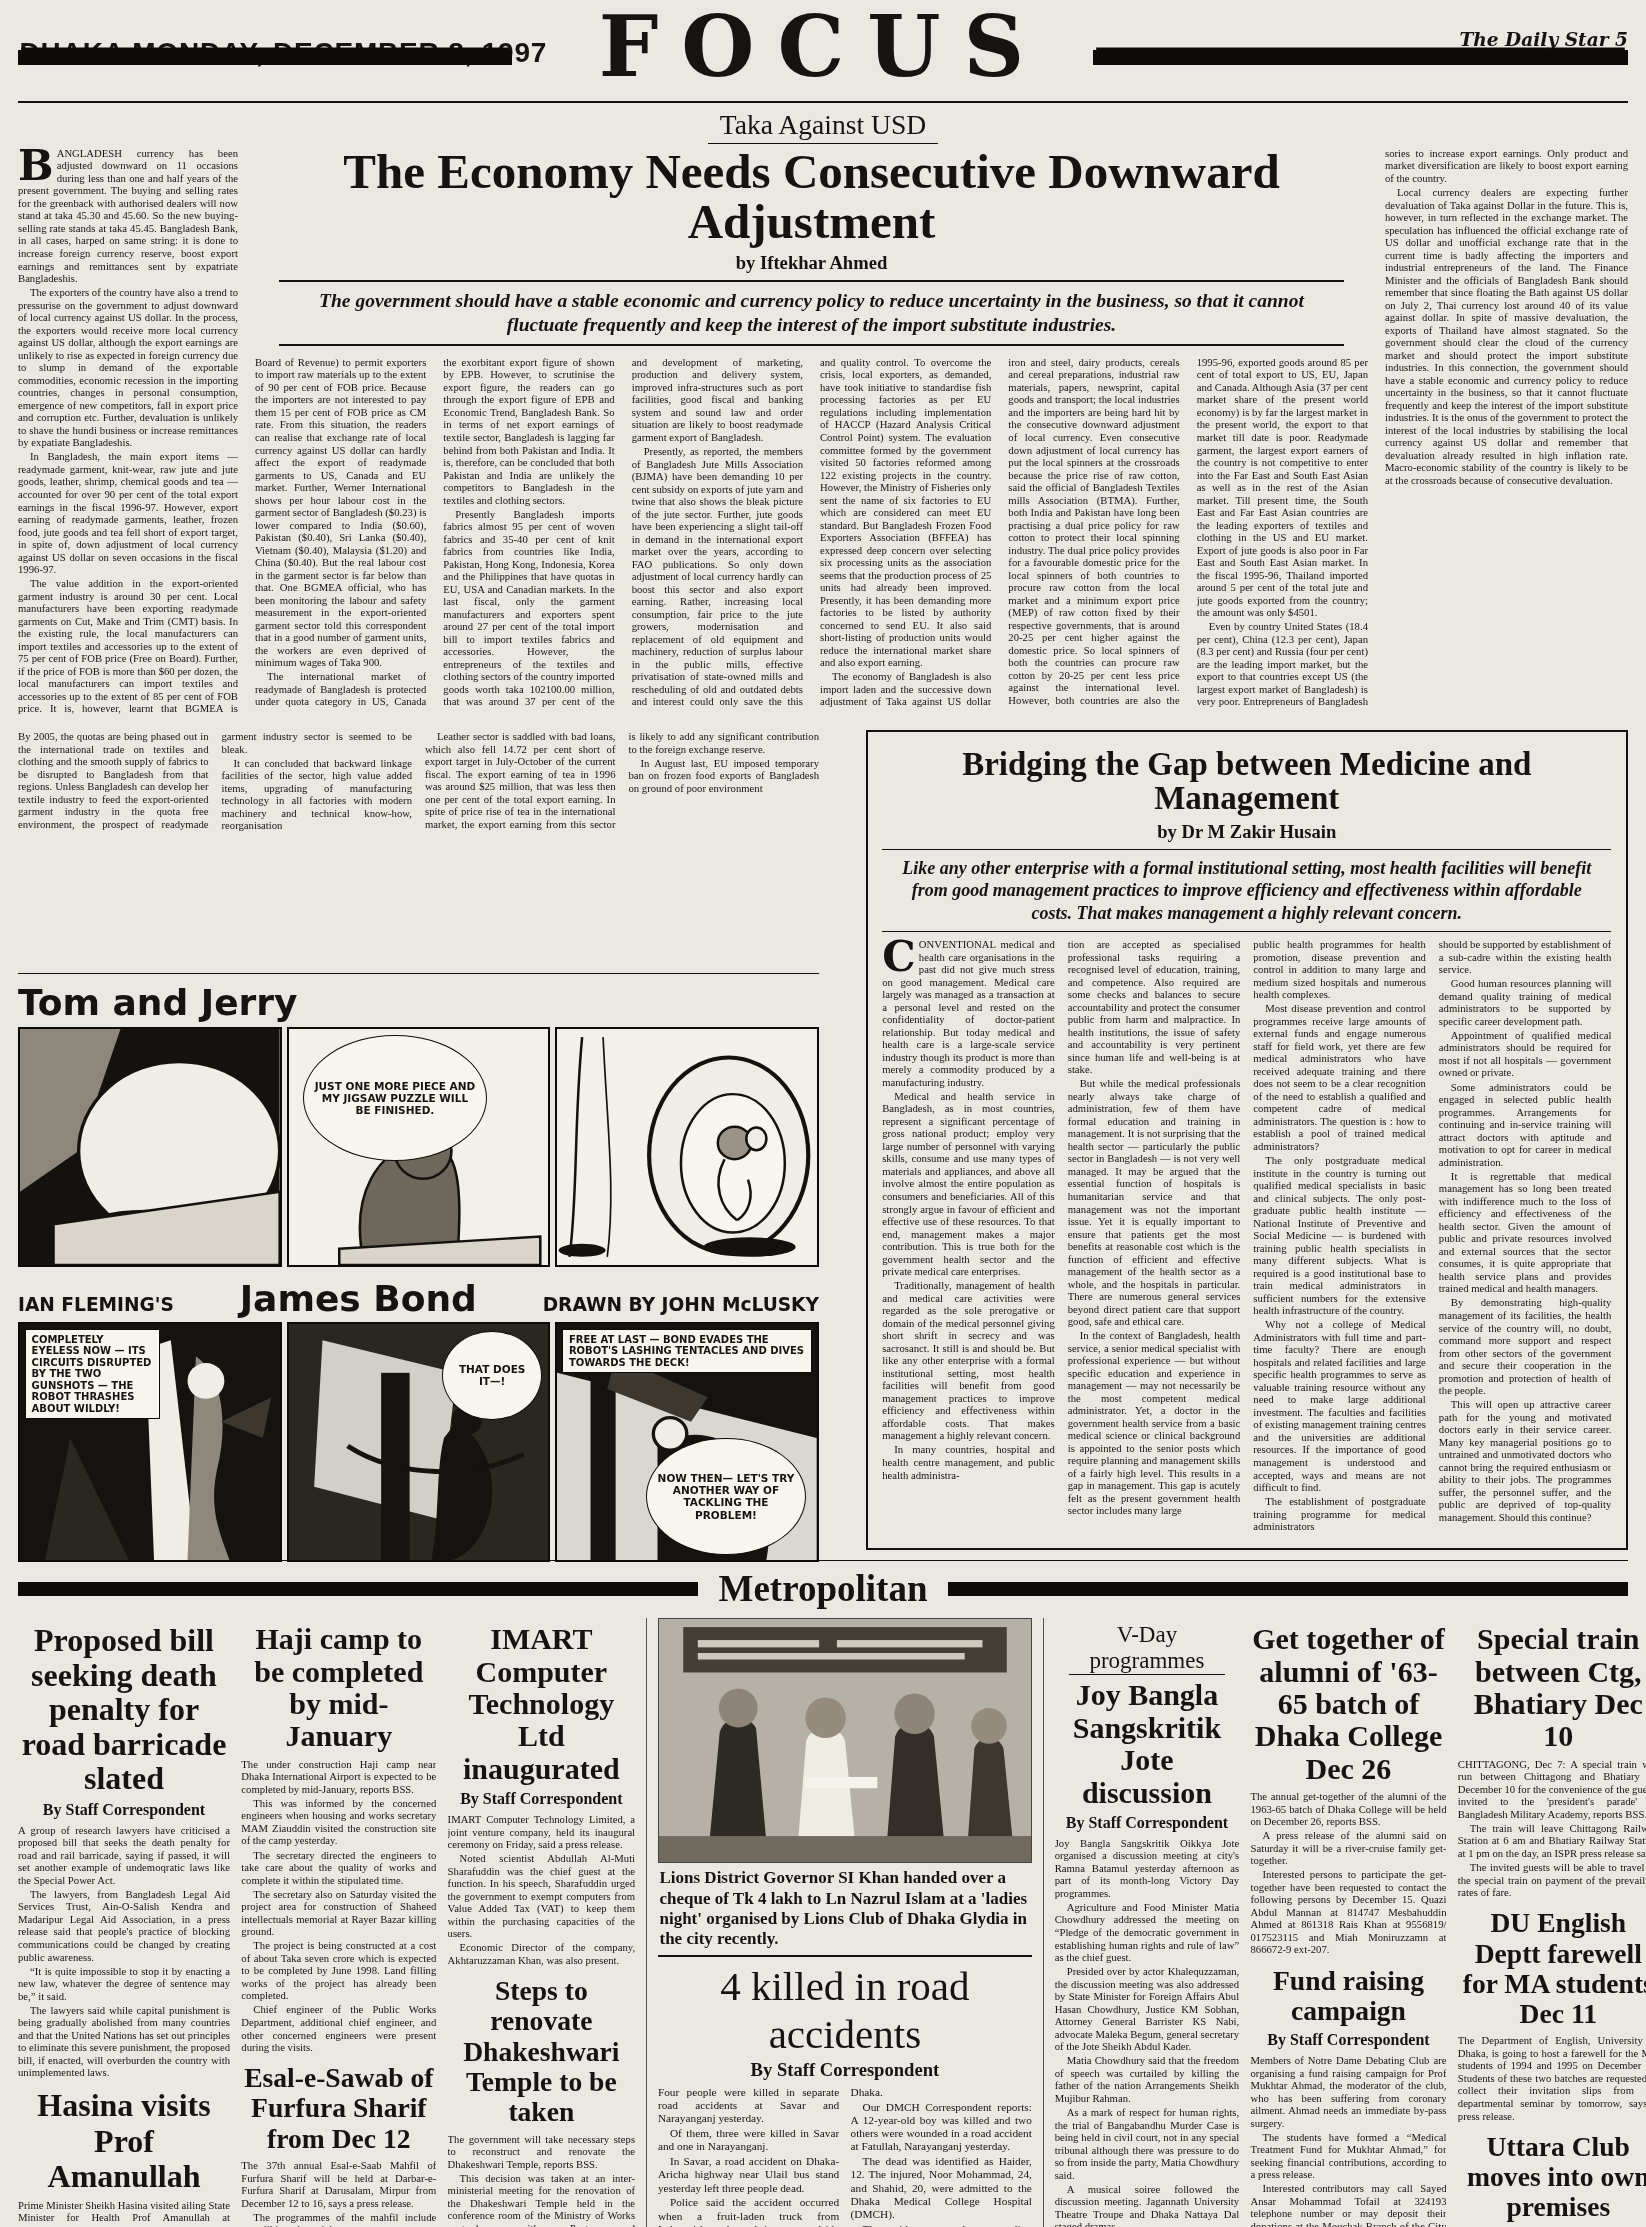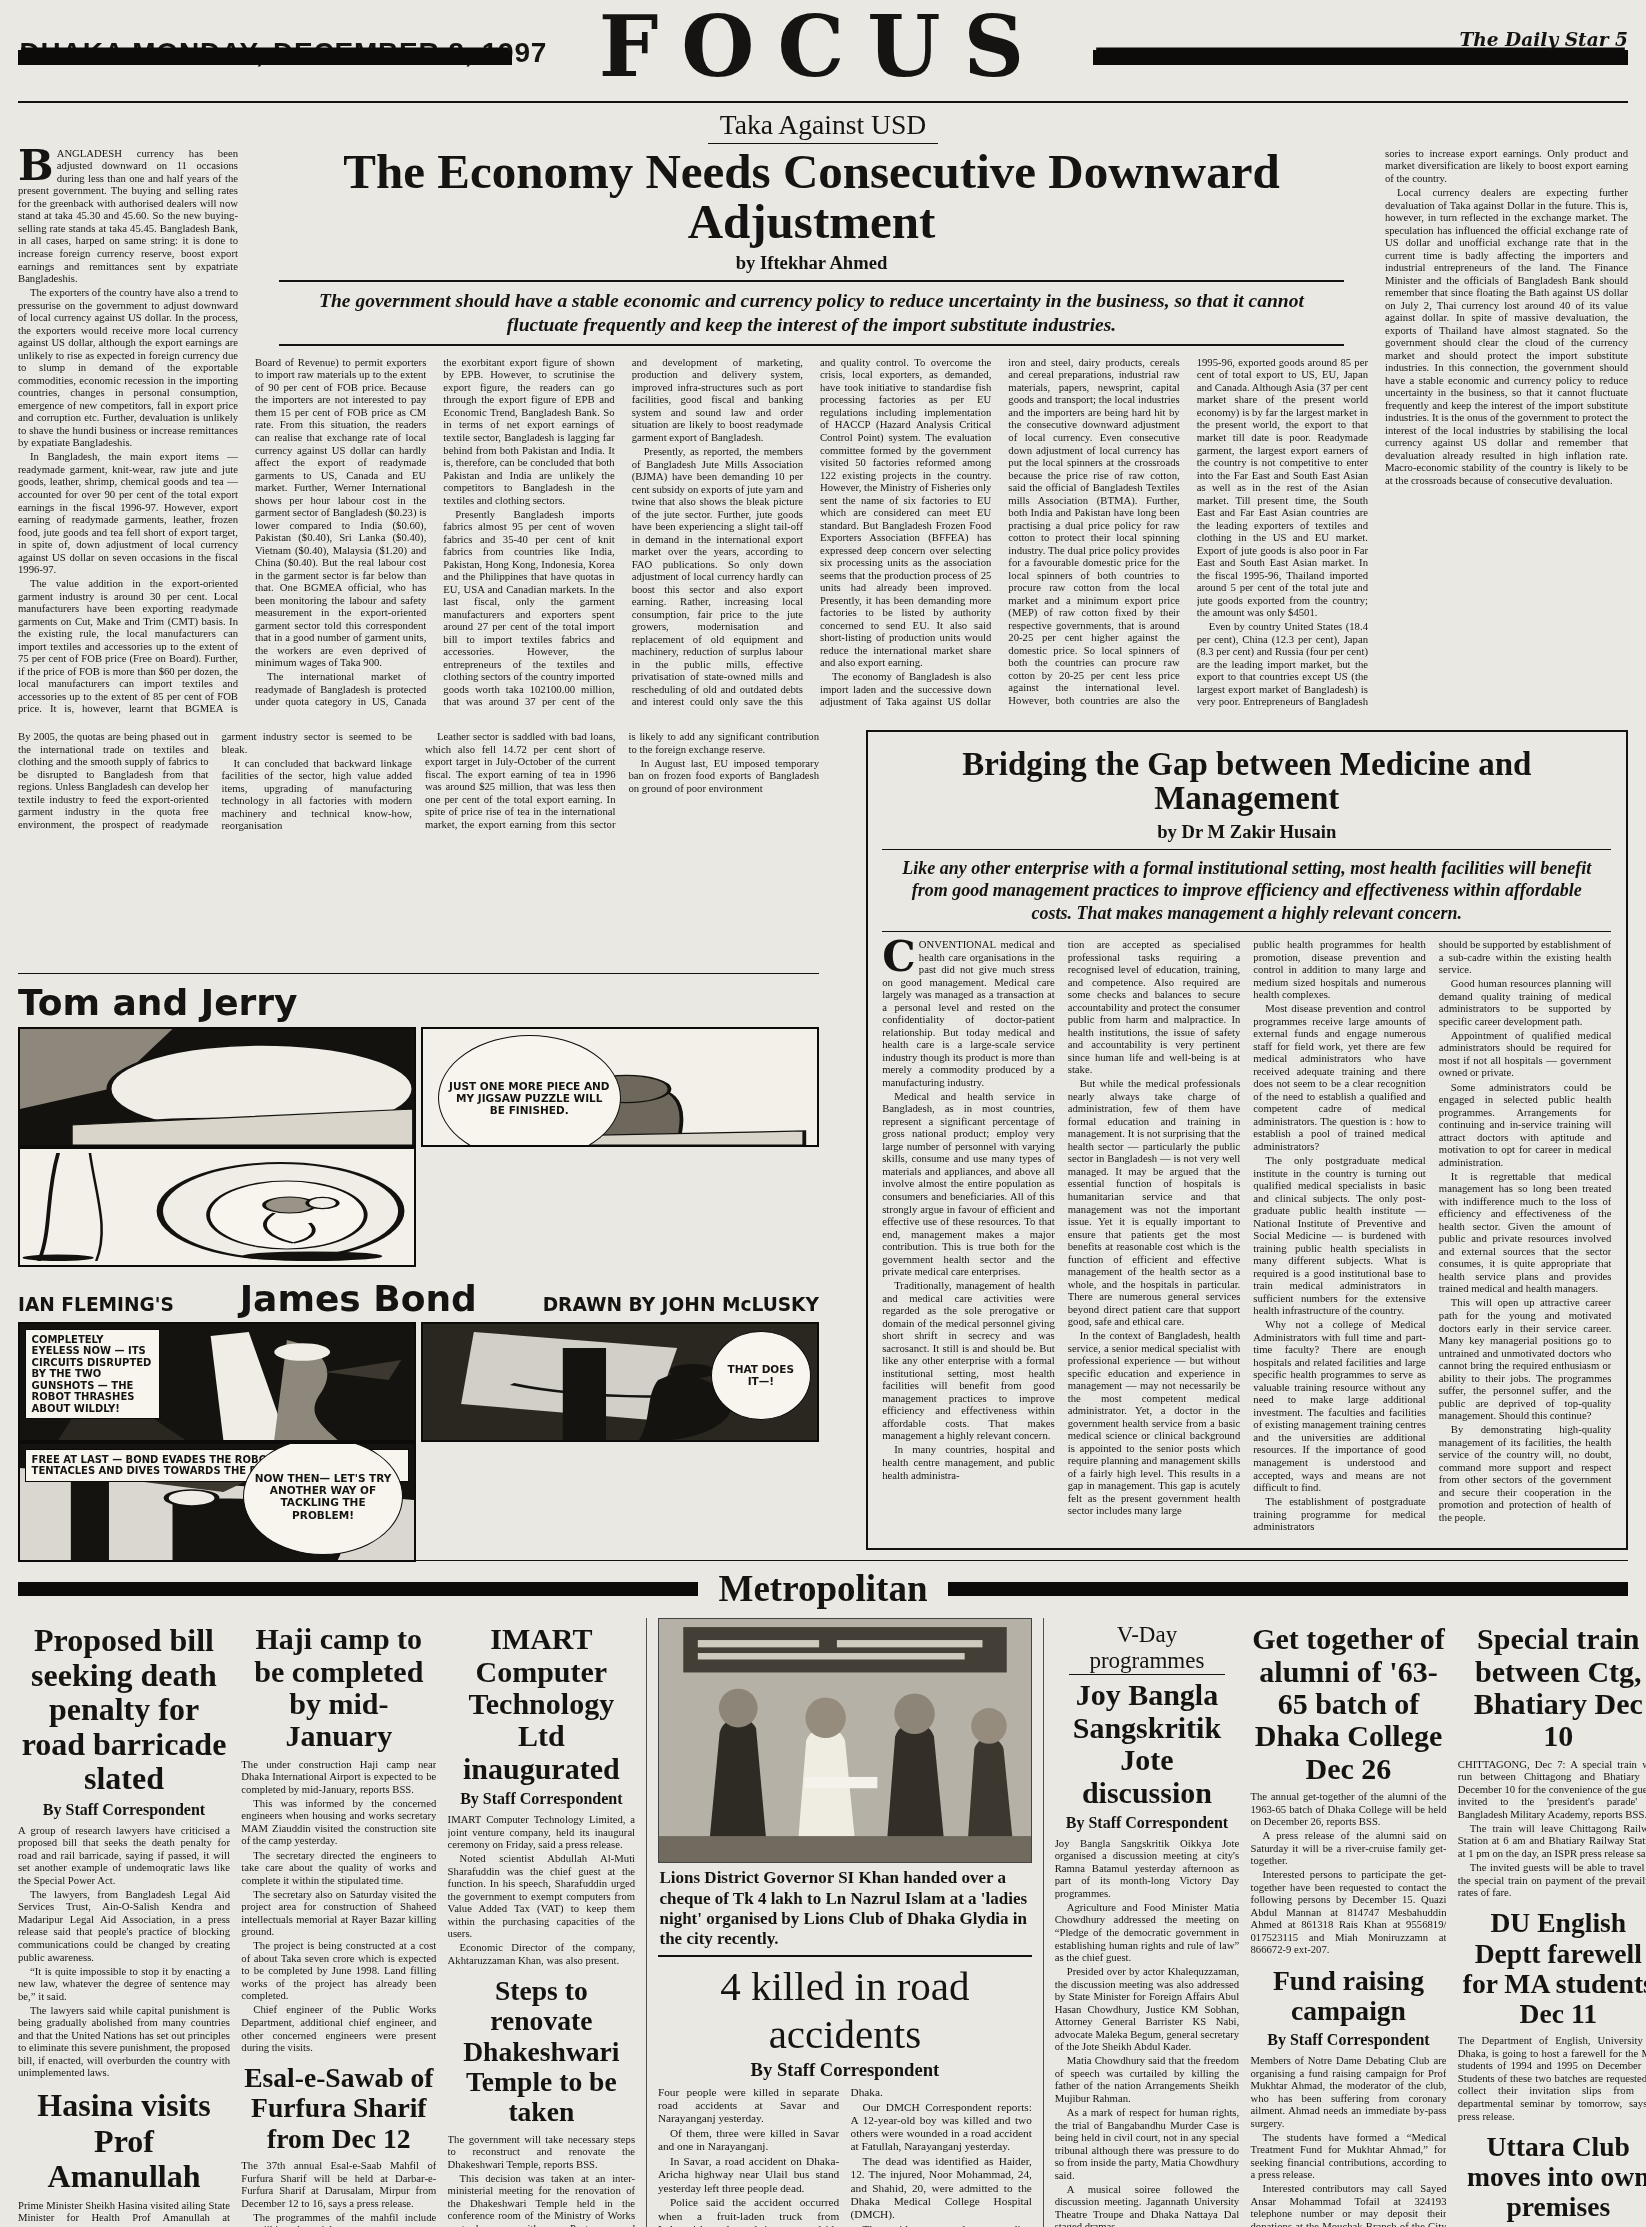--- a/index.html
+++ b/index.html
@@ -33,21 +33,21 @@
   .bt p:first-child{text-indent:0;}
   .dc p:first-child::first-letter{float:left;font-size:42px;line-height:.82;font-weight:bold;
       padding:2.4px 3.2px 0 0;font-family:"DejaVu Serif",serif;}
   .eco-c1{grid-column:1;grid-row:1/span 2;height:567px;}
   .eco-c8{grid-column:8;grid-row:1/span 2;height:567px;}
   .eco-mid{grid-row:2;height:353px;}
   
   .band2{display:grid;grid-template-columns:801px 1fr;column-gap:14.6px;margin-top:11.3px;height:820px;}
   .eco-more{column-count:4;column-gap:13px;height:240px;overflow:hidden;border-bottom:1.6px solid #141210;padding-bottom:3.2px;}
   .comic-title{font-family:"DejaVu Sans",sans-serif;font-weight:bold;font-size:36px;margin:8px 0 3.2px;}
-  .strip{display:grid;grid-template-columns:repeat(2,1fr);column-gap:5px;height:240px;}
+  .strip{display:grid;grid-template-columns:repeat(3,1fr);column-gap:5px;height:240px;}
   .panel{border:2.4px solid #0c0b0a;background:#f2f0e9;position:relative;overflow:hidden;}
   .panel svg{position:absolute;inset:0;width:100%;height:100%;}
   .bubble{position:absolute;background:#f7f5ee;border:1.6px solid #0c0b0a;border-radius:50%;
           font-family:"DejaVu Sans",sans-serif;font-weight:bold;font-size:10.5px;line-height:1.15;
           text-align:center;display:flex;align-items:center;justify-content:center;padding:9.7px;}
   .capbox{position:absolute;background:#f7f5ee;border:1.6px solid #0c0b0a;
           font-family:"DejaVu Sans",sans-serif;font-weight:bold;font-size:10px;line-height:1.15;padding:4px 5.7px;}
   .bond-head{display:flex;align-items:baseline;justify-content:space-between;margin:11.3px 0 3.2px;}
   .bond-head .lk,.bond-head .cr{font-family:"DejaVu Sans",sans-serif;font-weight:bold;font-size:18.6px;}
   .bond-head .ti{font-family:"DejaVu Sans",sans-serif;font-weight:bold;font-size:36px;}
@@ -252,22 +252,22 @@
             <p>The only postgraduate medical institute in the country is turning out qualified medical specialists in basic and clinical subjects. The only post-graduate public health institute — National Institute of Preventive and Social Medicine — is burdened with training public health specialists in many different subjects. What is required is a good institutional base to train medical administrators in sufficient numbers for the extensive health infrastructure of the country.</p>
             <p>Why not a college of Medical Administrators with full time and part-time faculty? There are enough hospitals and related facilities and large specific health programmes to serve as valuable training resource without any need to make large additional investment. The faculties and facilities of existing management training centres and the universities are additional resources. If the importance of good management is understood and accepted, ways and means are not difficult to find.</p>
             <p>The establishment of postgraduate training programme for medical administrators</p>
           </div>
         <div class="bt med-col">
             <p>should be supported by establishment of a sub-cadre within the existing health service.</p>
             <p>Good human resources planning will demand quality training of medical administrators to be supported by specific career development path.</p>
             <p>Appointment of qualified medical administrators should be required for most if not all hospitals — government owned or private.</p>
             <p>Some administrators could be engaged in selected public health programmes. Arrangements for continuing and in-service training will attract doctors with aptitude and motivation to opt for career in medical administration.</p>
             <p>It is regrettable that medical management has so long been treated with indifference much to the loss of efficiency and effectiveness of the health sector. Given the amount of public and private resources involved and external sources that the sector consumes, it is quite appropriate that health service plans and provides trained medical and health managers.</p>
+            <p>By demonstrating high-quality management of its facilities, the health service of the country will, no doubt, command more support and respect from other sectors of the government and secure their cooperation in the promotion and protection of health of the people.</p>
             <p>This will open up attractive career path for the young and motivated doctors early in their service career. Many key managerial positions go to untrained and unmotivated doctors who cannot bring the required enthusiasm or ability to their jobs. The programmes suffer, the personnel suffer, and the public are deprived of top-quality management. Should this continue?</p>
-            <p>By demonstrating high-quality management of its facilities, the health service of the country will, no doubt, command more support and respect from other sectors of the government and secure their cooperation in the promotion and protection of health of the people.</p>
           </div>
       </div>
     </div>
   </div>
 
   <div class="metro-head">
     <div class="mbar"></div>
     <div class="metro-title">Metropolitan</div>
     <div class="mbar"></div>
   </div>

